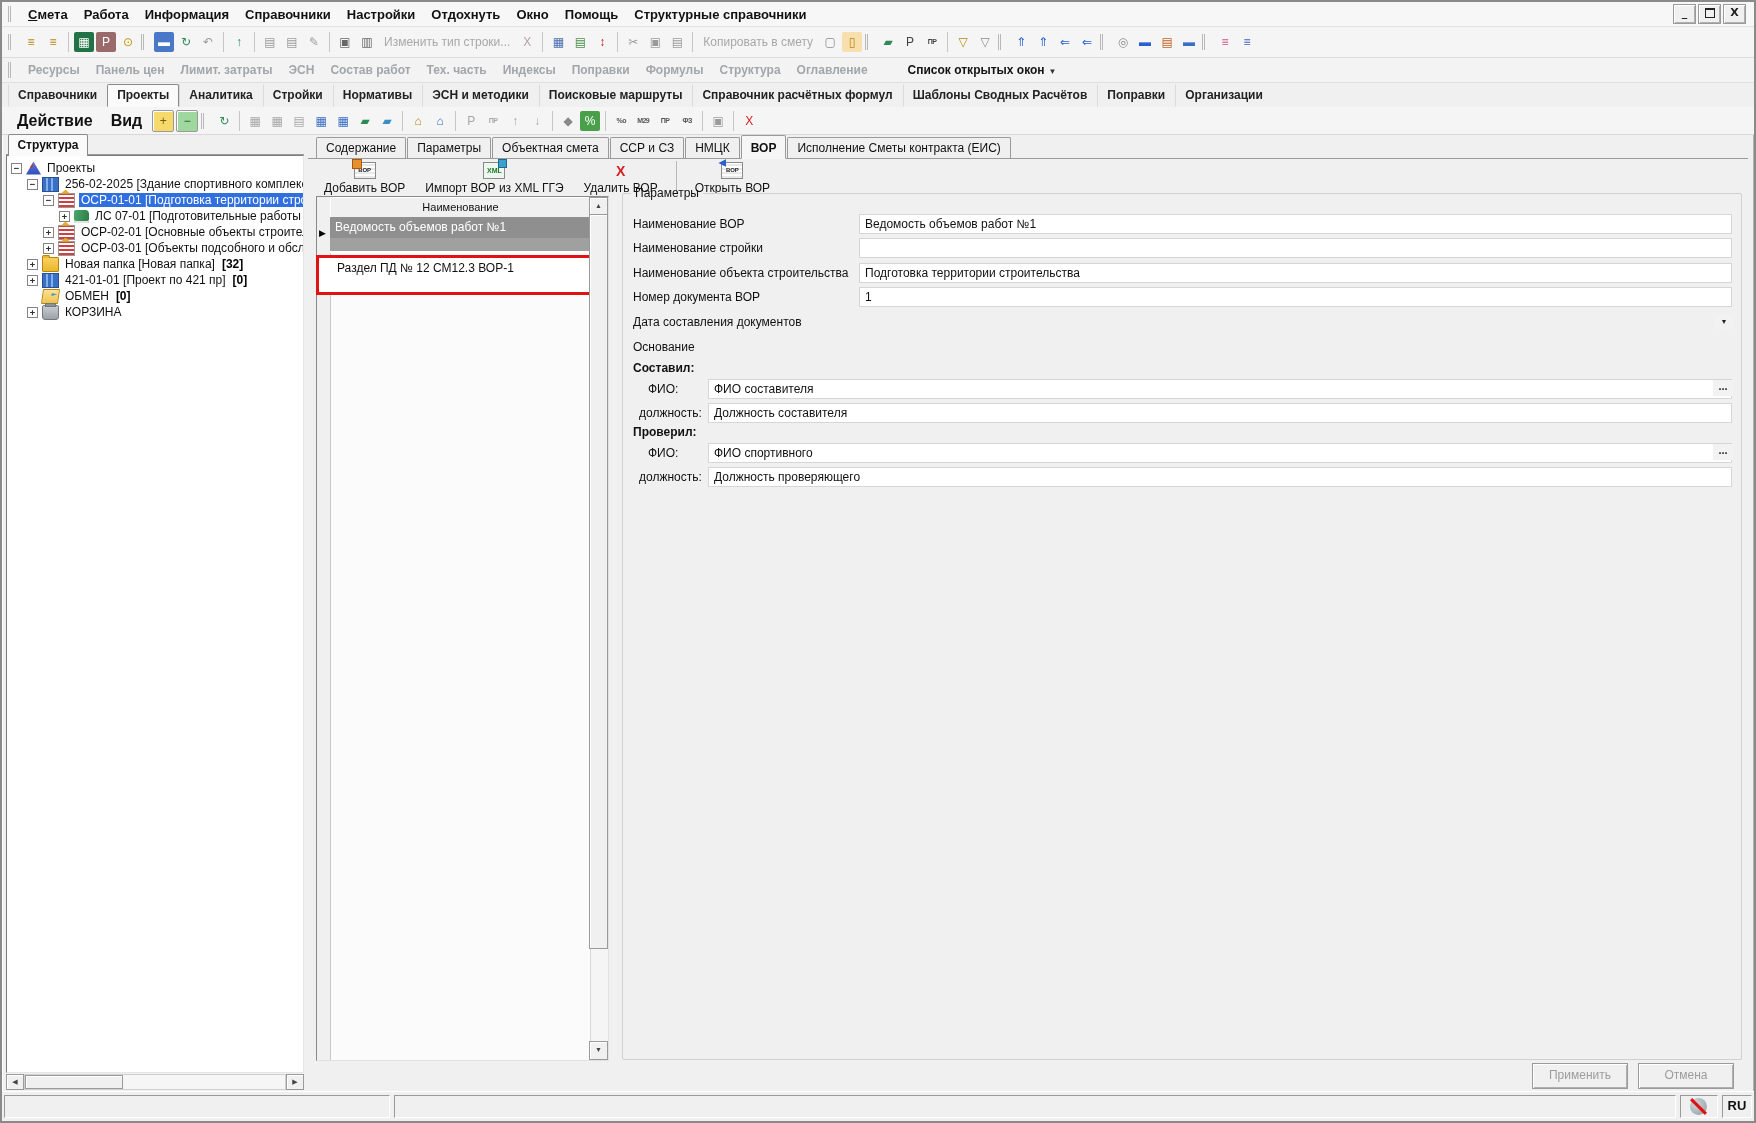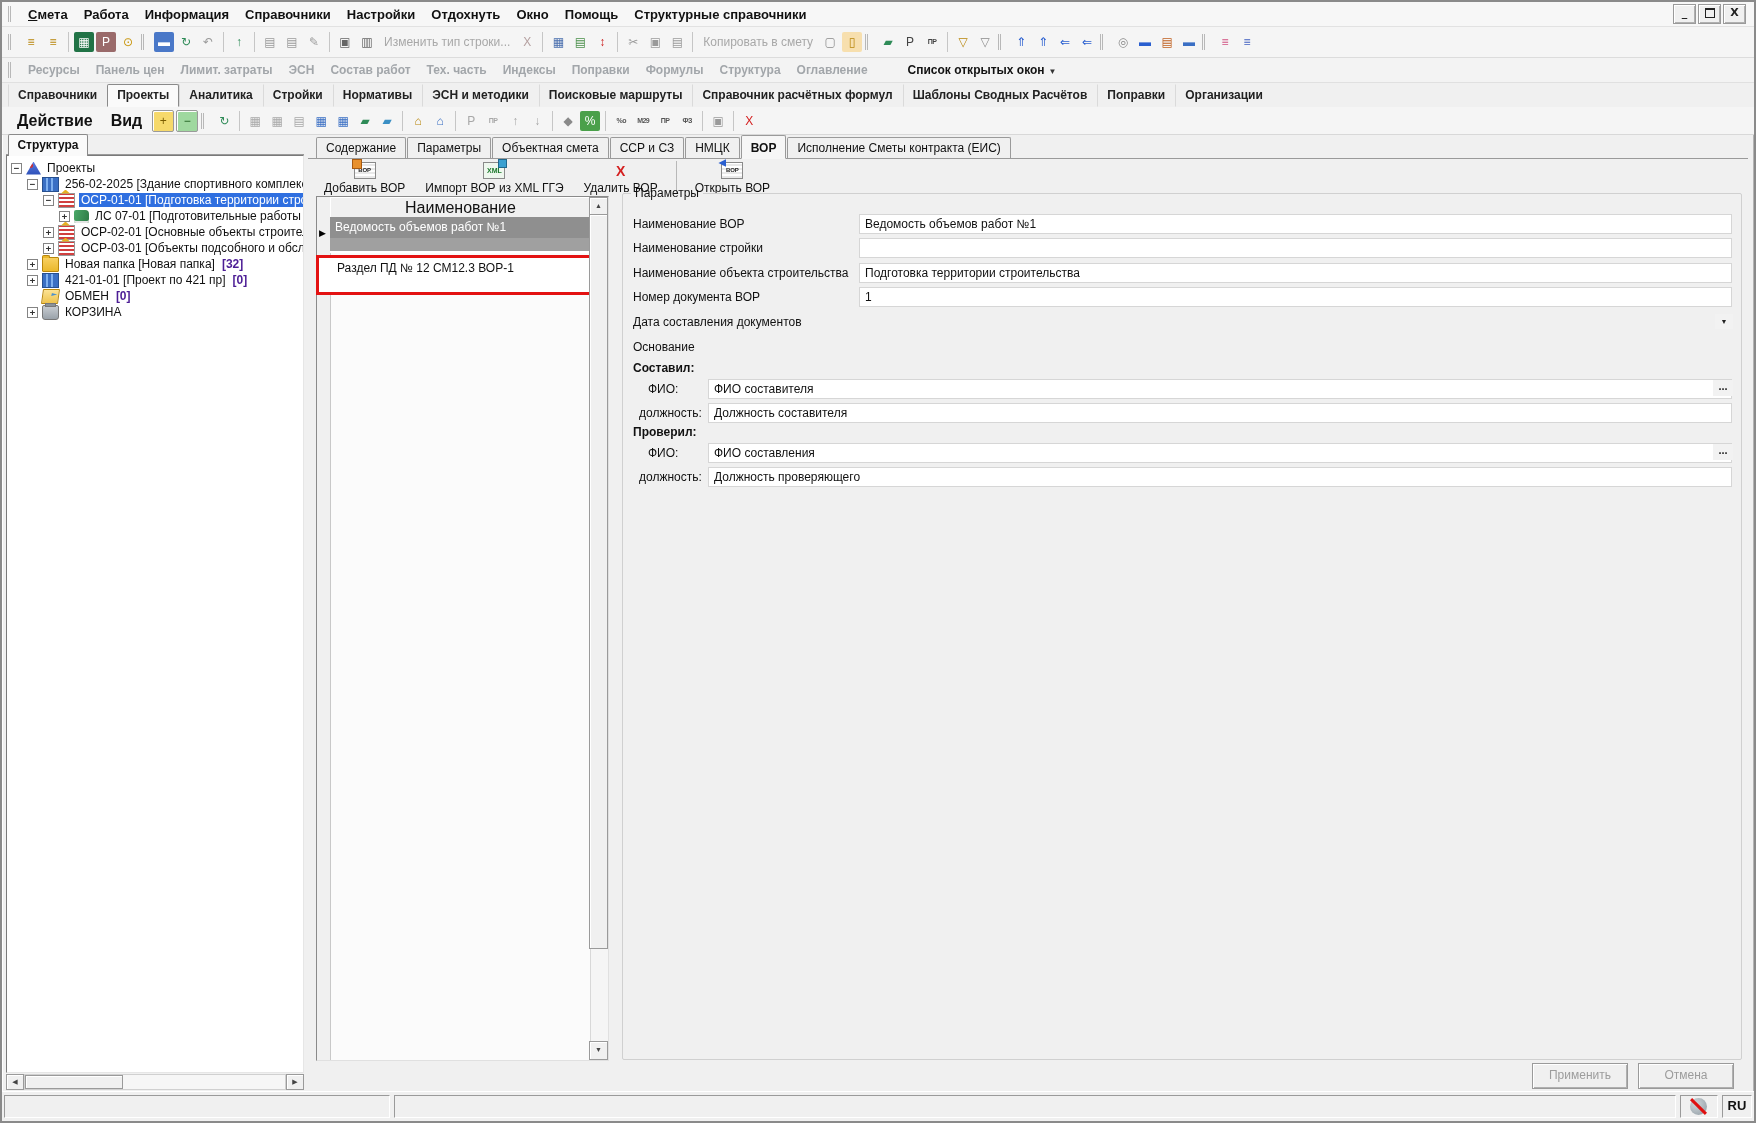--- a/index.html
+++ b/index.html
@@ -44,21 +44,21 @@
         border-radius:2px 2px 0 0;font-size:12px;font-weight:600;text-align:center;line-height:20px;color:#111;z-index:2;}
   .ltabline{position:absolute;top:20px;left:0;right:0;height:1px;background:#9a9a9a;}
   .treebox{position:absolute;top:21px;left:0;right:0;bottom:17px;background:#ffffff;
            border:1px solid;border-color:#7a7a7a #e6e6e6 #e6e6e6 #7a7a7a;overflow:hidden;padding-top:4px;}
   .trow{display:flex;align-items:center;height:16px;white-space:nowrap;font-size:12px;color:#111;}
   .exp{width:9px;height:9px;flex:none;border:1px solid #848484;background:#fff;font:700 9px/8px "DejaVu Sans Mono",monospace;
        text-align:center;color:#333;margin-right:4px;}
   .expsp{width:11px;flex:none;margin-right:4px;}
   .tlab{padding:0 2px;}
   .tlab.sel{background:#2f6fe0;color:#fff;}
-  .tcount{color:#4c1d95;font-weight:700;margin-left:5px;}
+  .tcount{color:#000000;font-weight:700;margin-left:5px;}
   .ti{display:inline-block;width:15px;height:13px;margin-right:4px;position:relative;flex:none;}
   .ti-projects-root{background:linear-gradient(#5a7ae0,#2c4fb8);clip-path:polygon(50% 0,100% 100%,0 100%);}
   .ti-projects-root::after{content:'';position:absolute;left:2px;top:1px;width:5px;height:5px;border-radius:50%;background:#d03030;}
   .ti-building{background:linear-gradient(90deg,#3a6fc4 0 3px,#7fb0ef 3px 5px,#3a6fc4 5px 8px,#7fb0ef 8px 10px,#3a6fc4 10px);border:1px solid #27508f;}
   .ti-osr{background:repeating-linear-gradient(0deg,#d04040 0 2px,#ffffff 2px 4px);border:1px solid #999;}
   .ti-osr::before{content:'';position:absolute;top:-4px;left:2px;width:9px;height:4px;background:#e8b020;clip-path:polygon(0 100%,50% 0,100% 100%);}
   .ti-estimate-book{background:linear-gradient(105deg,#4aa968,#2d7a46);border-radius:2px 4px 2px 2px;box-shadow:inset 0 -2px 0 #e4e4e4;}
   .ti-folder{background:linear-gradient(#f8d060,#eab82c);border:1px solid #b8860b;border-radius:1px;}
   .ti-folder::before{content:'';position:absolute;top:-3px;left:-1px;width:6px;height:2px;background:#eab82c;border:1px solid #b8860b;border-bottom:none;border-radius:2px 2px 0 0;}
   .ti-exchange-folder{background:linear-gradient(#fce394,#eec34e);border:1px solid #b8860b;border-radius:1px;transform:skewX(-8deg);}
@@ -86,21 +86,21 @@
   .vic-import{background:#eef7ee;color:#1d7a2d;font-size:7px;}
   .vic-import::before{content:'';position:absolute;right:-3px;top:-4px;width:7px;height:7px;background:#3aa0d0;border:1px solid #20688c;}
   .vic-del{background:none;border:none;color:#d42020;font:700 14px/15px "Liberation Sans",sans-serif;}
   .vic-open::before{content:'';position:absolute;left:-4px;top:-4px;width:8px;height:8px;background:#2a5fd0;clip-path:polygon(0 50%,100% 0,100% 100%);}
   .vtsep{width:1px;background:#b8b8b8;margin:2px 8px;}
   
   .vlist{position:absolute;left:8px;top:62px;width:291px;height:863px;background:#fbfbfb;
          border:1px solid;border-color:#8a8a8a #e0e0e0 #e0e0e0 #8a8a8a;}
   .vl-gutter{position:absolute;left:0;top:0;bottom:0;width:13px;background:#f0f0f0;border-right:1px solid #c8c8c8;}
   .vl-head{position:absolute;left:13px;top:0;right:17px;height:20px;background:#f0f0f0;border:1px solid;border-color:#fff #9a9a9a #9a9a9a #fff;
-           font-size:16px;text-align:center;line-height:19px;color:#111;}
+           font-size:11px;text-align:center;line-height:19px;color:#111;}
   .vl-up{position:absolute;right:0;top:0;width:17px;height:17px;background:#f0f0f0;border:1px solid #9a9a9a;box-shadow:inset 1px 1px 0 #fff;
          font-size:7px;text-align:center;line-height:15px;color:#444;}
   .vl-down{position:absolute;right:0;bottom:0;width:17px;height:17px;background:#f0f0f0;border:1px solid #9a9a9a;box-shadow:inset 1px 1px 0 #fff;
          font-size:7px;text-align:center;line-height:15px;color:#444;}
   .vl-track{position:absolute;right:0;top:17px;bottom:17px;width:17px;background:#f5f5f5;border-left:1px solid #d8d8d8;}
   .vl-thumb{position:absolute;right:0;top:17px;height:calc(100% - 130px);width:17px;background:#f0f0f0;border:1px solid #9a9a9a;box-shadow:inset 1px 1px 0 #fff;}
   .vl-row1{position:absolute;left:13px;top:20px;right:17px;height:36px;background:linear-gradient(#8f8f8f 0 62%,#a0a0a0 62%);
            color:#fff;font-size:12px;padding:3px 5px;box-sizing:border-box;border-bottom:2px solid #fff;}
   .vl-marker{position:absolute;left:2px;top:31px;font-size:9px;color:#000;}
   .vl-red{position:absolute;left:-1px;top:58px;right:16px;height:40px;border:3px solid #e31212;background:#fff;box-sizing:border-box;}
@@ -429,21 +429,21 @@
         <span class="fmore">...</span>
       </div>
       <div class="frow" style="top:203px">
         <span class="fsub" style="left:6px">должность:</span>
         <span class="ffield sub">Должность составителя</span>
       </div>
 
       <div class="fheading" style="top:225px">Проверил:</div>
       <div class="frow" style="top:243px">
         <span class="fsub" style="left:15px">ФИО:</span>
-        <span class="ffield sub">ФИО составления</span>
+        <span class="ffield sub">ФИО спортивного</span>
         <span class="fmore">...</span>
       </div>
       <div class="frow" style="top:267px">
         <span class="fsub" style="left:6px">должность:</span>
         <span class="ffield sub">Должность проверяющего</span>
       </div>
     </fieldset>
 
     <div class="formbtns">
       <div class="btn">Применить</div>

